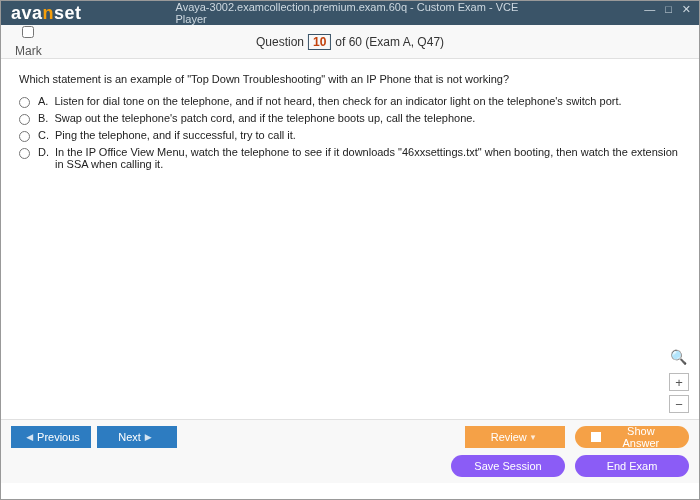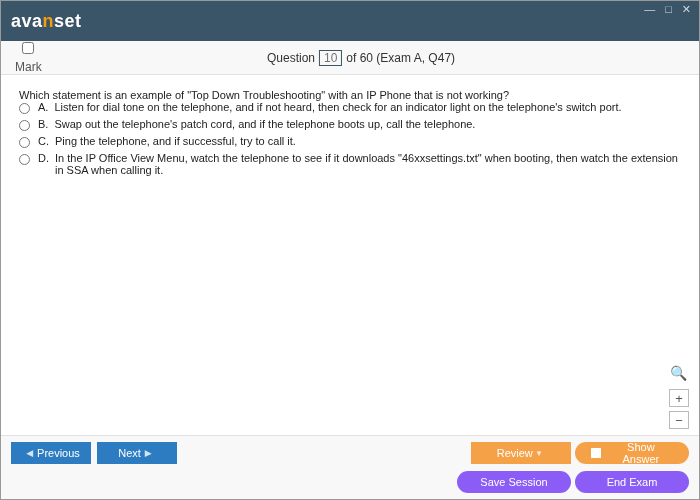--- a/index.html
+++ b/index.html
@@ -1,57 +1,58 @@
 <!DOCTYPE html>
 <html><head>
 <meta charset="utf-8">
 <style>
 * { box-sizing: border-box; margin: 0; padding: 0; font-family: Arial, sans-serif; }
 body { width: 700px; height: 500px; overflow: hidden; background: #fff; border: 1px solid #999; }
-.header { background: #3a5468; color: #fff; height: 40px; display: flex; align-items: center; padding: 0 10px; position: relative; }
+.header { background: #3a5468; color: #fff; height: 24px; display: flex; align-items: center; padding: 0 10px; position: relative; }
 .logo { font-size: 18px; font-weight: bold; letter-spacing: 0.5px; }
 .logo .orange { color: #f59e0b; }
 .title { position: absolute; left: 50%; transform: translateX(-50%); font-size: 11px; color: #cdd8e0; }
 .window-controls { position: absolute; right: 6px; top: 2px; display: flex; gap: 6px; font-size: 11px; color: #cdd8e0; cursor: pointer; }
 .window-controls span { padding: 0 2px; }
 .question-bar { background: #f8f8f8; border-bottom: 1px solid #e0e0e0; height: 34px; display: flex; align-items: center; padding: 0 14px; font-size: 12px; color: #555; position: relative; }
 .mark-box { display: flex; align-items: center; gap: 6px; flex-direction: column; }
 .mark-box input { width: 12px; height: 12px; }
-.question-info { position: absolute; left: 50%; transform: translateX(-50%); display: flex; align-items: center; gap: 4px; color: #333; margin-left: 11px; }
-.qnum { border: 1px solid #3a5468; padding: 0 4px; color: #737373; font-weight: normal; }
+.question-info { position: absolute; left: 50%; transform: translateX(-50%); display: flex; align-items: center; gap: 4px; color: #333; }
+.qnum { border: 1px solid #3a5468; padding: 0 4px; color: #c2410c; font-weight: bold; }
 .content { padding: 14px 18px; font-size: 11px; color: #222; height: 360px; position: relative; }
-.prompt { }
+.prompt { margin-bottom: 10px; }
 .options { display: flex; flex-direction: column; gap: 4px; }
 .option { display: flex; align-items: flex-start; gap: 8px; }
 .option input { margin-top: 2px; width: 11px; height: 11px; }
 .opt-text { display: flex; gap: 6px; }
 .zoom-controls { position: absolute; right: 10px; bottom: 6px; display: flex; flex-direction: column; gap: 4px; align-items: center; }
 .zoom-btn { width: 20px; height: 18px; border: 1px solid #bbb; background: #fff; font-size: 13px; display: flex; align-items: center; justify-content: center; cursor: pointer; color: #555; }
 .magnify { width: 18px; height: 18px; color: #bbb; font-size: 14px; margin-bottom: 2px; }
 .footer { height: 64px; border-top: 1px solid #e0e0e0; background: #f8f8f8; padding: 6px 10px; display: flex; flex-direction: column; justify-content: space-between; }
 .footer-row { display: flex; justify-content: space-between; align-items: center; }
 .btn { height: 22px; font-size: 11px; color: #fff; border: none; display: inline-flex; align-items: center; justify-content: center; cursor: pointer; padding: 0 16px; position: relative; }
 .btn-blue { background: #2d7cc1; }
 .btn-orange { background: #f5a147; }
 .btn-dark { background: #8b5cf6; }
 .nav-group { display: flex; gap: 6px; }
-.action-group { display: flex; gap: 4px; }
+.action-group { display: flex; gap: 10px; }
 .btn-orange .cb { width: 10px; height: 10px; background: #fff; margin-right: 8px; display: inline-block; }
 .chev { font-size: 9px; margin: 0 4px; opacity: 0.8; }
 .btn.w80 { width: 80px; }
 .btn.w110 { width: 114px; border-radius: 11px; }
 .btn.w100 { width: 100px; }
 </style>
 </head>
 <body>
 
 <div class="header">
   <div class="logo">
     <span>ava</span><span class="orange">n</span><span>set</span>
   </div>
+  <div class="title">Avaya-3002.examcollection.premium.exam.60q - Custom Exam - VCE Player</div>
   <div class="window-controls">
     <span>—</span>
     <span>□</span>
     <span>✕</span>
   </div>
 </div>
 
 <div class="question-bar">
   <label class="mark-box">
     <input type="checkbox" style="">

